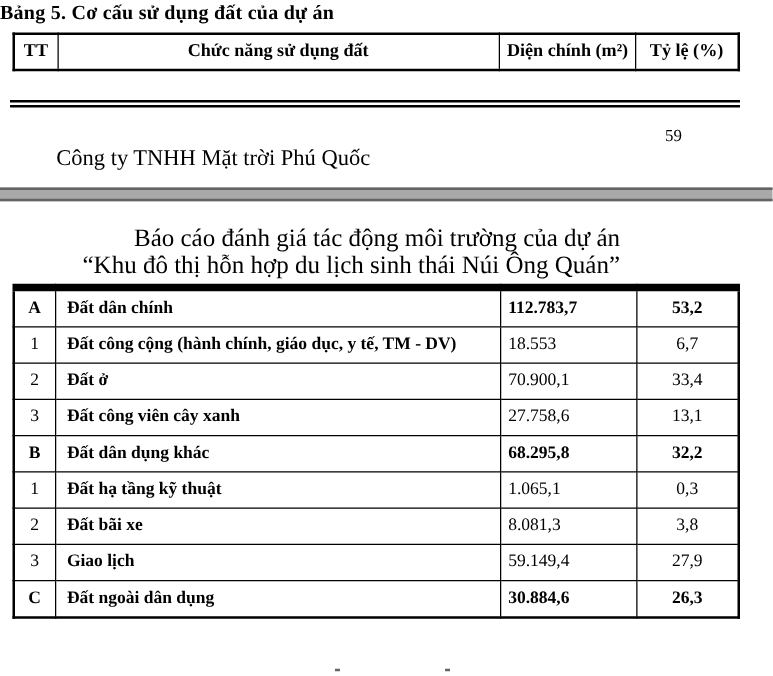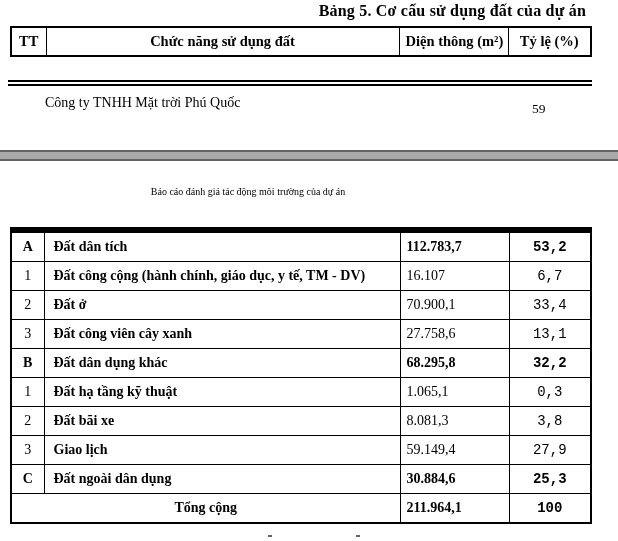--- a/index.html
+++ b/index.html
@@ -9,21 +9,21 @@
     color: #000000;
     font-family: "Liberation Serif", serif;
     position: relative;
     overflow: hidden;
   }
   .abs { position: absolute; }
 
   
   .doc-title {
     top: 2px; left: 0; width: 586px;
-    text-align: right;
+    text-align: left;
     font-size: 16px; font-weight: bold;
     letter-spacing: 0.2px;
   }
 
   
   table.landuse {
     position: absolute;
     left: 10px;
     width: 580px;
     border-collapse: collapse;
@@ -40,48 +40,48 @@
   }
   table.tbl-head { top: 26px; border: 2px solid #000; }
   table.tbl-head th { height: 27px; font-size: 14.5px; font-weight: bold; text-align: center; }
 
   table.tbl-body { top: 227px; border: 2px solid #000; border-top: 6px solid #000; }
   table.tbl-body td { height: 28px; line-height: 28px; }
 
   .col-tt    { text-align: center; }
   .col-name  { text-align: left; padding-left: 9px !important; font-weight: bold; }
   .col-area  { }
-  .col-ratio { text-align: center; font-family: Liberation Mono, monospace; }
+  .col-ratio { text-align: center; }
   tr.row-bold td { font-weight: bold; }
   td.total-label { text-align: center; font-weight: bold; }
 
   
   .double-rule { left: 8px; top: 80px; width: 584px; }
   .double-rule .l1 { height: 2px; background: #000; }
   .double-rule .gap { height: 2px; }
   .double-rule .l2 { height: 2px; background: #000; }
 
   
-  .footer-company { left: 45px; top: 95px; font-size: 14px; }
+  .footer-company { left: 45px; top: 116px; font-size: 18px; }
   .footer-pagenum { left: 532px; top: 101px; font-size: 13.5px; }
 
   
   .page-break-bar {
     left: 0; top: 150px; width: 618px; height: 11px;
     background: #a9a9a9;
     border-top: 2px solid #646464;
     border-bottom: 2px solid #646464;
     box-sizing: border-box;
   }
 
   
   .running-header {
     top: 181px; left: 0; width: 496px;
-    text-align: center;
-    font-size: 10px; line-height: 21px;
+    text-align: right;
+    font-size: 20px; line-height: 21px;
   }
 
   
   .speck { position: absolute; top: 535px; width: 4px; height: 2px; background: #666; }
   .speck-1 { left: 268px; }
   .speck-2 { left: 356px; }
 </style>
 </head>
 <body>
 
@@ -91,59 +91,60 @@
   <colgroup>
       <col style="width:35px">
       <col style="width:353px">
       <col style="width:109px">
       <col style="width:83px">
     </colgroup>
   <tbody>
       <tr>
     <th class="col-tt">TT</th>
     <th>Chức năng sử dụng đất</th>
-    <th>Diện thông (m²)</th>
+    <th>Diện chính (m²)</th>
     <th>Tỷ lệ (%)</th>
   </tr>
 </tbody>
   </table>
 
 <div class="abs double-rule">
   <div class="l1"></div>
     <div class="gap"></div>
     <div class="l2"></div>
 </div>
 
 <span class="abs footer-company">Công ty TNHH Mặt trời Phú Quốc</span>
 <span class="abs footer-pagenum">59</span>
 
 <div class="abs page-break-bar"></div>
 
 <div class="abs running-header">
   <div>Báo cáo đánh giá tác động môi trường của dự án</div>
+  <div>“Khu đô thị hỗn hợp du lịch sinh thái Núi Ông Quán”</div>
 </div>
 
 <table class="landuse tbl-body">
   <colgroup>
       <col style="width:33px">
       <col style="width:356px">
       <col style="width:109px">
       <col style="width:82px">
     </colgroup>
   <tbody>
       <tr class="row-bold">
     <td class="col-tt">A</td>
-    <td class="col-name">Đất dân tích</td>
+    <td class="col-name">Đất dân chính</td>
     <td class="col-area">112.783,7</td>
     <td class="col-ratio">53,2</td>
   </tr>
   <tr>
     <td class="col-tt">1</td>
     <td class="col-name">Đất công cộng (hành chính, giáo dục, y tế, TM - DV)</td>
-    <td class="col-area">16.107</td>
+    <td class="col-area">18.553</td>
     <td class="col-ratio">6,7</td>
   </tr>
   <tr>
     <td class="col-tt">2</td>
     <td class="col-name">Đất ở</td>
     <td class="col-area">70.900,1</td>
     <td class="col-ratio">33,4</td>
   </tr>
   <tr>
     <td class="col-tt">3</td>
@@ -172,24 +173,19 @@
   <tr>
     <td class="col-tt">3</td>
     <td class="col-name">Giao lịch</td>
     <td class="col-area">59.149,4</td>
     <td class="col-ratio">27,9</td>
   </tr>
   <tr class="row-bold">
     <td class="col-tt">C</td>
     <td class="col-name">Đất ngoài dân dụng</td>
     <td class="col-area">30.884,6</td>
-    <td class="col-ratio">25,3</td>
-  </tr>
-  <tr class="row-bold">
-    <td colspan="2" class="total-label">Tổng cộng</td>
-    <td class="col-area">211.964,1</td>
-    <td class="col-ratio">100</td>
+    <td class="col-ratio">26,3</td>
   </tr>
 </tbody>
   </table>
 
 <div class="speck speck-1"></div>
 <div class="speck speck-2"></div>
 
 </body></html>

